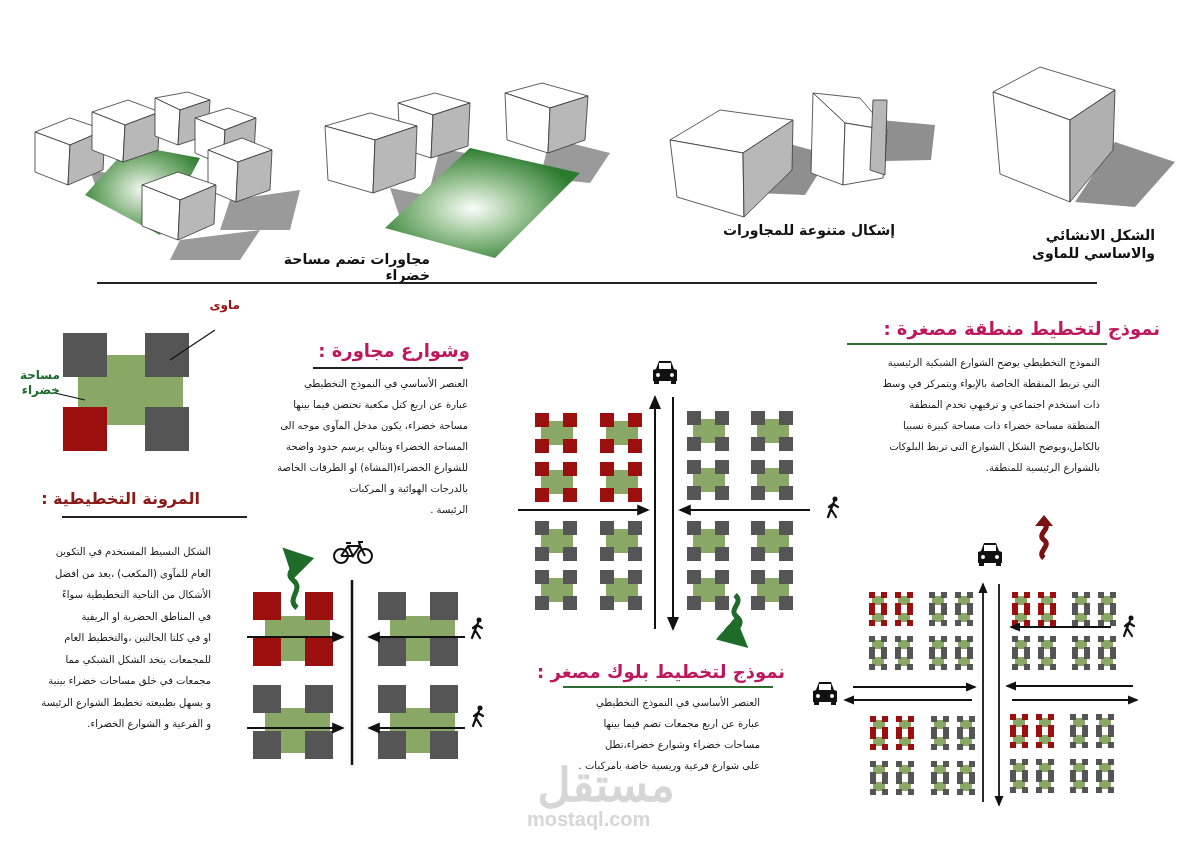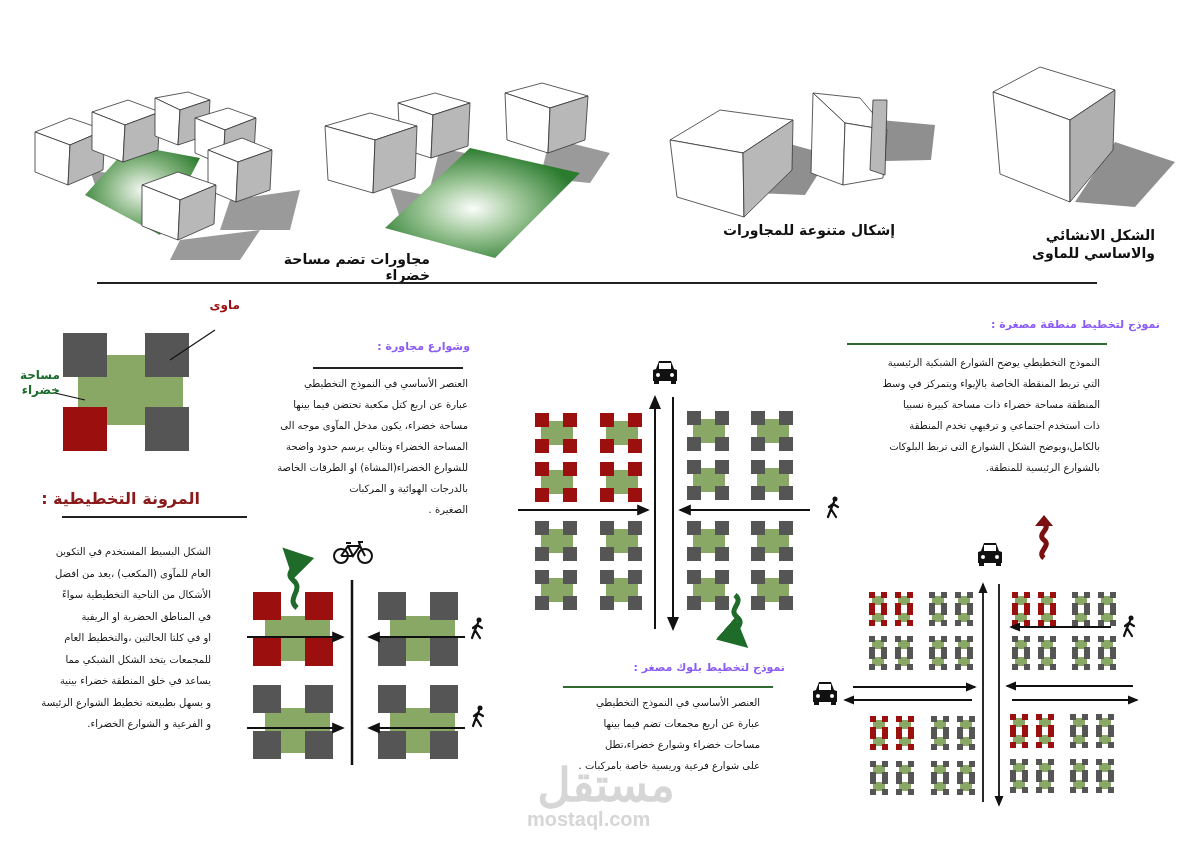--- a/index.html
+++ b/index.html
@@ -1,21 +1,21 @@
 <!DOCTYPE html>
 <html><head>
 <meta charset="utf-8">
 <style>
   * { box-sizing: border-box; margin: 0; padding: 0; }
   html, body { width: 1200px; height: 849px; background: #ffffff; overflow: hidden; }
   body { position: relative; font-family: "DejaVu Sans", sans-serif; color: #111; }
   .abs { position: absolute; }
   .ar { direction: rtl; text-align: right; unicode-bidi: plaintext; }
   .caption { font-weight: bold; font-size: 14px; color: #111; }
-  .heading { font-weight: bold; font-size: 11px; color: #8b5cf6; white-space: nowrap; }
+  .heading { font-weight: bold; font-size: 18px; color: #be185d; white-space: nowrap; }
   .heading.red { color: #8b1a1a; }
   .para { font-size: 10px; line-height: 21px; font-weight: normal; color: #151515; }
   .rule { position: absolute; height: 2px; }
   svg { position: absolute; overflow: visible; }
   .watermark { color: #d6d6d6; font-family: "Liberation Sans", sans-serif; font-weight: bold; }
 </style>
 </head>
 <body>
 
 <svg style="left:30px;top:90px;" width="280" height="170" viewBox="0 0 280 170">
@@ -144,33 +144,33 @@
 
 <div class="abs ar heading" style="left:310px;top:340px;width:160px;">وشوارع مجاورة :</div>
 <div class="rule" style="left:313px;top:367px;width:150px;height:1.5px;background:#222;"></div>
 <div class="abs ar para" style="left:228px;top:373px;width:240px;">
   <div>العنصر الأساسي في النموذج التخطيطي</div>
   <div>عبارة عن اربع كتل مكعبة تحتضن فيما بينها</div>
   <div>مساحة خضراء، يكون مدخل المآوى موجه الى</div>
   <div>المساحة الخضراء وبتالي يرسم حدود واضحة</div>
   <div>للشوارع الخضراء(المشاة) او الطرقات الخاصة</div>
   <div>بالدرجات الهوائية و المركبات</div>
-  <div>الصغيرة .</div>
+  <div>الرئيسة .</div>
 </div>
 
 <div class="abs ar heading red" style="left:40px;top:489px;width:160px;font-size:16px;">المرونة التخطيطية :</div>
 <div class="rule" style="left:62px;top:516px;width:185px;height:1.5px;background:#222;"></div>
 <div class="abs ar para" style="left:15px;top:541px;width:196px;line-height:21.5px;">
   <div>الشكل البسيط المستخدم في التكوين</div>
   <div>العام للمآوى (المكعب) ،يعد من افضل</div>
   <div>الأشكال من الناحية التخطيطية سواءً</div>
   <div>في المناطق الحضرية او الريفية</div>
   <div>او في كلتا الحالتين ،والتخطيط العام</div>
   <div>للمجمعات يتخد الشكل الشبكي مما</div>
-  <div>يساعد في خلق المنطقة خضراء بينية</div>
+  <div>مجمعات في خلق مساحات خضراء بينية</div>
   <div>و يسهل بطبيعته تخطيط الشوارع الرئيسة</div>
   <div>و الفرعية و الشوارع الخضراء.</div>
 </div>
 
 <svg style="left:245px;top:540px;" width="250" height="230" viewBox="0 0 250 230">
   <defs>
     <marker id="ah" markerWidth="8" markerHeight="8" refX="6" refY="4" orient="auto">
       <path d="M0,1 L7,4 L0,7 Z" fill="#111"></path>
     </marker>
     <marker id="ahg" markerWidth="6" markerHeight="6" refX="3" refY="3" orient="auto">
@@ -296,22 +296,22 @@
   <div>عبارة عن اربع مجمعات تضم فيما بينها</div>
   <div>مساحات خضراء وشوارع خضراء،تطل</div>
   <div>على شوارع فرعية وريسية خاصة بامركبات .</div>
 </div>
 
 <div class="abs ar heading" style="left:915px;top:318px;width:245px;">نموذج لتخطيط منطقة مصغرة :</div>
 <div class="rule" style="left:847px;top:343px;width:260px;height:2px;background:#2f6b2f;"></div>
 <div class="abs ar para" style="left:860px;top:352px;width:240px;">
   <div>النموذج التخطيطي يوضح الشوارع الشبكية الرئيسية</div>
   <div>التي تربط المنقطة الخاصة بالإيواء ويتمركز في وسط</div>
+  <div>ذات استخدم اجتماعي و ترفيهي تخدم المنطقة</div>
   <div>المنطقة مساحة خضراء ذات مساحة كبيرة نسبيا</div>
-  <div>ذات استخدم اجتماعي و ترفيهي تخدم المنطقة</div>
   <div>بالكامل،ويوضح الشكل الشوارع التى تربط البلوكات</div>
   <div>بالشوارع الرئيسية للمنطقة.</div>
 </div>
 
 <svg style="left:845px;top:580px;" width="300" height="240" viewBox="0 0 300 240">
   <defs>
     <marker id="ah3" markerWidth="7" markerHeight="7" refX="5" refY="3.5" orient="auto">
       <path d="M0,1 L6,3.5 L0,6 Z" fill="#111"></path>
     </marker>
     <g id="mini-red">

